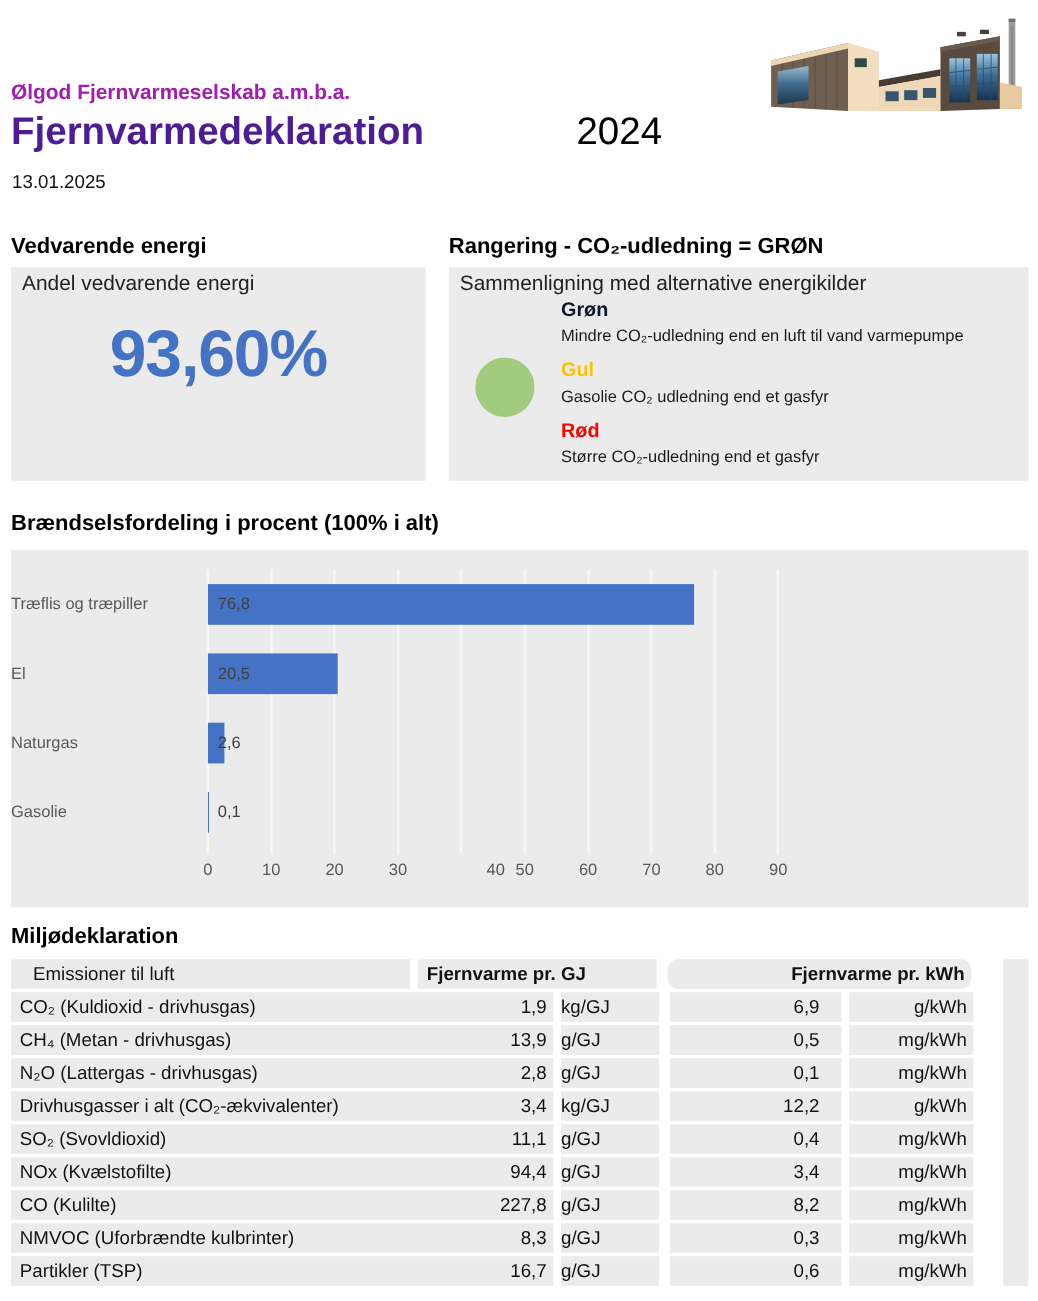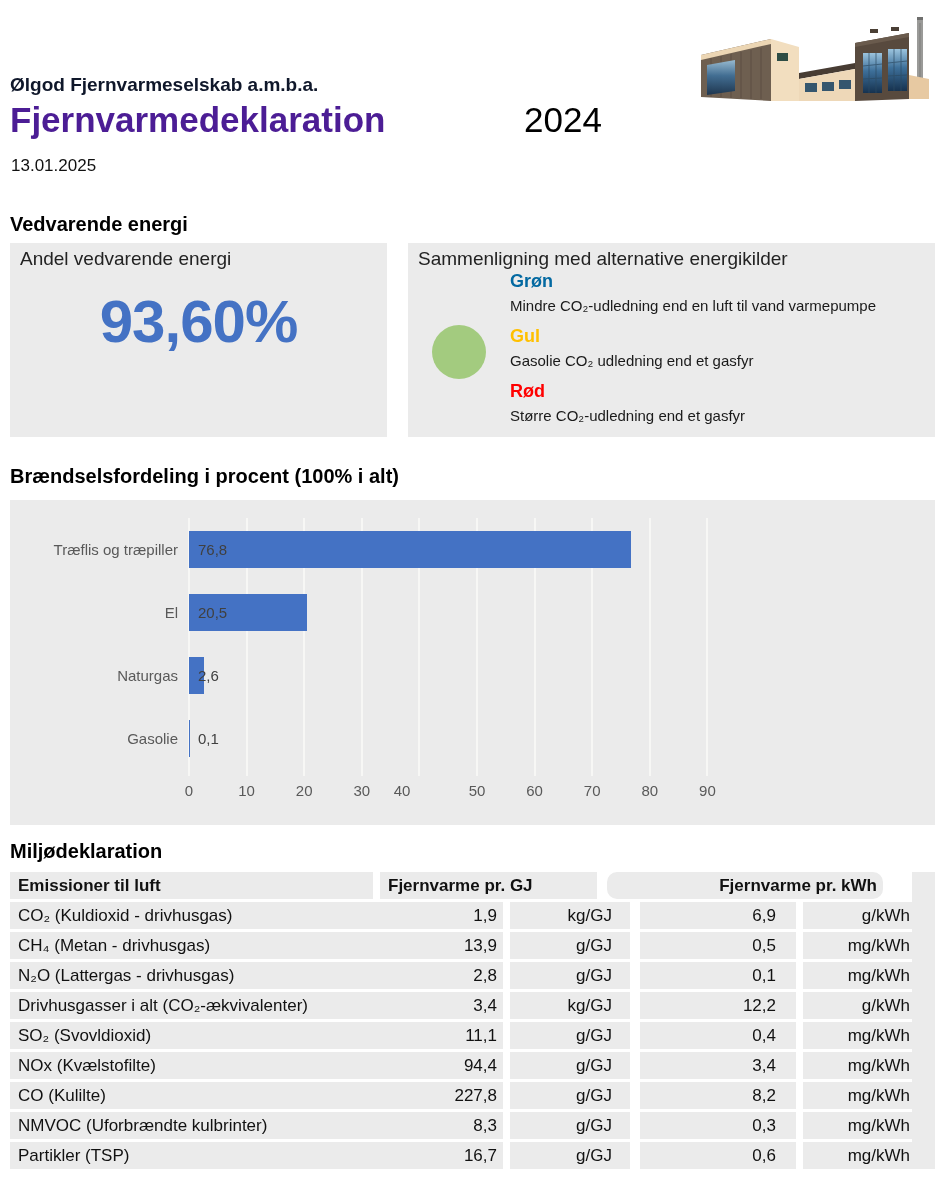--- a/index.html
+++ b/index.html
@@ -3,21 +3,21 @@
 <meta charset="utf-8">
 <style>
   html,body{margin:0;padding:0;background:#ffffff;}
   .page{
     position:relative;width:944px;height:1183px;background:#ffffff;overflow:hidden;
     font-family:"Liberation Sans","DejaVu Sans",sans-serif;color:#111111;
   }
   .abs{position:absolute;}
 
   
-  .company{left:10px;top:74px;font-size:19px;font-weight:bold;color:#0f172a;}
+  .company{left:10px;top:74px;font-size:19px;font-weight:bold;color:#a21caf;}
   .doc-title{left:10px;top:100px;font-size:35px;font-weight:bold;color:#4c1d95;}
   .doc-year{left:524px;top:100px;font-size:35px;font-weight:400;color:#000;}
   .doc-date{left:11px;top:156px;font-size:17px;}
 
   
   .sec-head{font-size:20px;font-weight:bold;color:#000;}
 
   
   .panel{background:#EBEBEB;}
   .panel-sub{font-size:19px;color:#222;}
@@ -32,33 +32,33 @@
   .rank-label{font-size:18px;font-weight:bold;line-height:22px;margin-bottom:4px;}
   .rank-desc{font-size:15px;line-height:20px;margin-bottom:9px;color:#1a1a1a;}
   .indicator{left:24px;top:82px;}
 
   
   .chart-head{left:10px;top:465px;}
   .chart-panel{left:10px;top:500px;width:925px;height:325px;background:#EBEBEB;}
   .gridline{position:absolute;top:18px;width:2px;height:258px;background:#f7f7f5;}
   .bar{position:absolute;height:37px;}
   .bar-label{position:absolute;height:37px;line-height:37px;font-size:15px;color:#404040;}
-  .cat-label{position:absolute;left:0;width:168px;height:37px;line-height:37px;text-align:right;font-size:15px;color:#595959;white-space:nowrap;}
+  .cat-label{position:absolute;left:0;width:168px;height:37px;line-height:37px;text-align:left;font-size:15px;color:#595959;white-space:nowrap;}
   .tick-label{position:absolute;top:282px;width:40px;text-align:center;font-size:15px;color:#595959;}
 
   
   .table-head{left:10px;top:840px;}
   .emis-table{left:10px;top:872px;width:925px;height:297px;}
   .t-row{display:flex;height:27px;line-height:27px;margin-bottom:3px;font-size:17px;}
   .t-row > div{background:#EBEBEB;box-sizing:border-box;}
-  .h-name{width:363px;padding-left:8px;font-weight:bold;}
+  .h-name{width:363px;padding-left:20px;font-weight:normal;}
   .h-gj{width:217px;margin-left:7px;padding-left:8px;font-weight:bold;}
   .h-kwh{width:276px;margin-left:10px;padding-right:6px;text-align:right;font-weight:bold;border-radius:10px;}
   .c-nameval{width:493px;display:flex;justify-content:space-between;padding-left:8px;padding-right:6px;}
-  .c-unit1{width:120px;margin-left:7px;text-align:right;padding-right:18px;}
+  .c-unit1{width:89px;margin-left:7px;text-align:left;padding-right:18px;}
   .c-val2{width:156px;margin-left:10px;text-align:right;padding-right:20px;}
   .c-unit2{width:113px;margin-left:7px;text-align:right;padding-right:6px;}
   .sliver{position:absolute;right:0;top:0;width:23px;height:297px;background:#EBEBEB;}
 </style>
 </head>
 <body>
 
 <div class="page">
 
   <div class="abs company">Ølgod Fjernvarmeselskab a.m.b.a.</div>
@@ -112,34 +112,35 @@
         <line x1="206" y1="36" x2="206" y2="78"></line>
       <line x1="193" y1="50" x2="212" y2="48"></line>
         <line x1="193" y1="63" x2="212" y2="62"></line>
     </g>
     <rect x="175" y="16" width="8" height="4" fill="#4a3f35"></rect>
     <rect x="196" y="14" width="8" height="4" fill="#4a3f35"></rect>
     <polygon points="214,62 234,66 234,86 214,86" fill="#e7c9a2"></polygon>
   </svg>
 
   <div class="abs sec-head" style="left:10px;top:213px;">Vedvarende energi</div>
+  <div class="abs sec-head" style="left:408px;top:213px;">Rangering - CO₂-udledning = GRØN</div>
 
   <div class="abs panel renewable-panel">
     <div class="abs panel-sub renewable-sub">Andel vedvarende energi</div>
     <div class="abs big-value">93,60%</div>
   </div>
 
   <div class="abs panel ranking-panel">
     <div class="abs panel-sub ranking-sub">Sammenligning med alternative energikilder</div>
     <svg class="abs indicator" width="54" height="54">
       <circle cx="27" cy="27" r="27" fill="#A3CB7F"></circle>
     </svg>
     <div class="rank-levels">
         <div class="rank-level">
-          <div class="rank-label" style="color: #0369a1;">Grøn</div>
+          <div class="rank-label" style="color: #0f172a;">Grøn</div>
           <div class="rank-desc">Mindre CO₂-udledning end en luft til vand varmepumpe</div>
         </div>
         <div class="rank-level">
           <div class="rank-label" style="color: rgb(255, 192, 0);">Gul</div>
           <div class="rank-desc">Gasolie CO₂ udledning end et gasfyr</div>
         </div>
         <div class="rank-level">
           <div class="rank-label" style="color: rgb(255, 0, 0);">Rød</div>
           <div class="rank-desc">Større CO₂-udledning end et gasfyr</div>
         </div>
@@ -150,21 +151,21 @@
   <div class="abs chart-panel">
       <div class="gridline" style="left: 178px;"></div>
       <div class="tick-label" style="left: 159px;">0</div>
       <div class="gridline" style="left: 235.6px;"></div>
       <div class="tick-label" style="left: 216.6px;">10</div>
       <div class="gridline" style="left: 293.2px;"></div>
       <div class="tick-label" style="left: 274.2px;">20</div>
       <div class="gridline" style="left: 350.8px;"></div>
       <div class="tick-label" style="left: 331.8px;">30</div>
       <div class="gridline" style="left: 408.4px;"></div>
-      <div class="tick-label" style="left: 372px;">40</div>
+      <div class="tick-label" style="left: 409px; text-align: right;">40</div>
       <div class="gridline" style="left: 466px;"></div>
       <div class="tick-label" style="left: 447px;">50</div>
       <div class="gridline" style="left: 523.6px;"></div>
       <div class="tick-label" style="left: 504.6px;">60</div>
       <div class="gridline" style="left: 581.2px;"></div>
       <div class="tick-label" style="left: 562.2px;">70</div>
       <div class="gridline" style="left: 638.8px;"></div>
       <div class="tick-label" style="left: 619.8px;">80</div>
       <div class="gridline" style="left: 696.4px;"></div>
       <div class="tick-label" style="left: 677.4px;">90</div>

